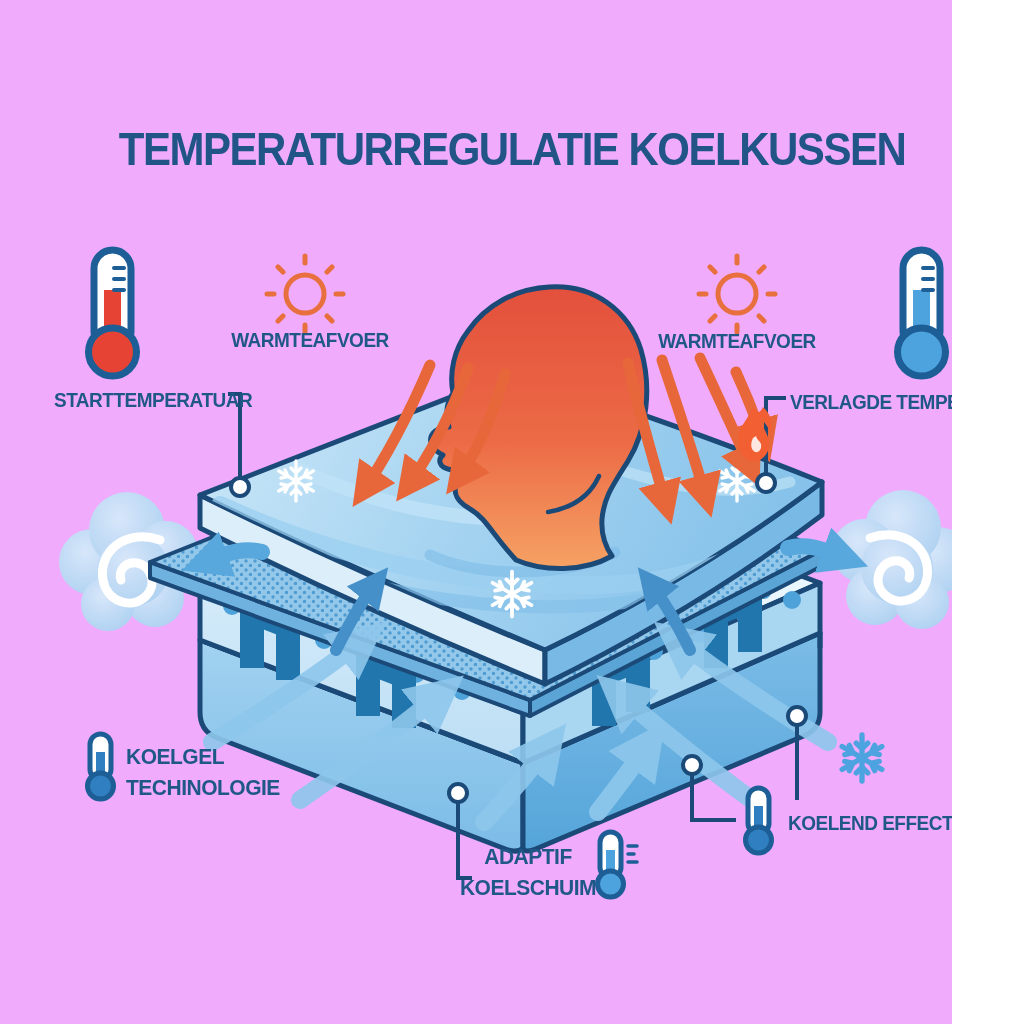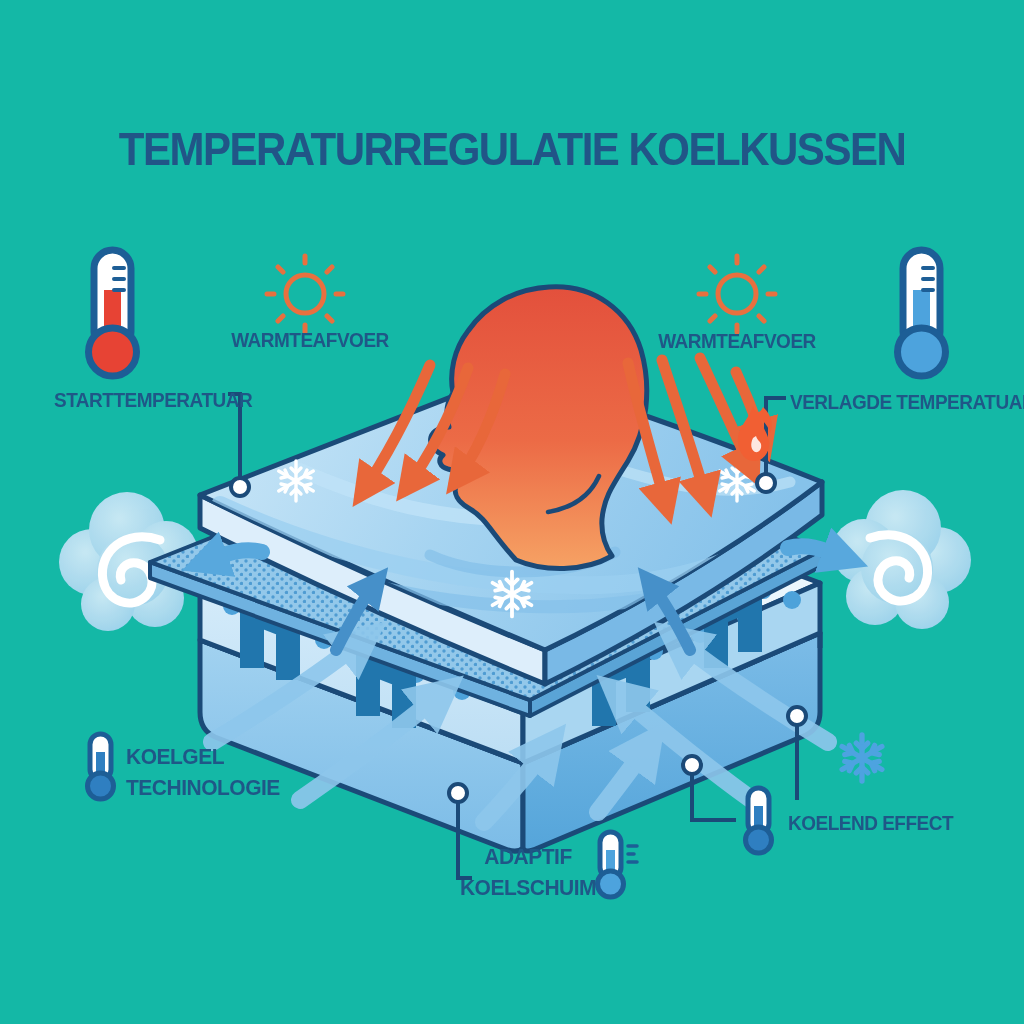--- a/index.html
+++ b/index.html
@@ -1,18 +1,18 @@
 <!DOCTYPE html>
 <html><head>
 <meta charset="utf-8">
 <style>
   html,body{margin:0;padding:0;background:#fff;}
   #stage{
-    position:relative;width:1024px;height:1024px;overflow:hidden;
-    background:#14b8a6;
+    position:relative;width:952px;height:1024px;overflow:hidden;
+    background:#f0abfc;
     font-family:"Liberation Sans", sans-serif;
   }
   svg{position:absolute;left:0;top:0;}
   .lbl{
     position:absolute;color:#1f5787;font-weight:700;
     font-size:19px;letter-spacing:-0.5px;white-space:nowrap;
     transform:scaleY(1.08);transform-origin:top left;
   }
   .lbl.center{text-align:center;}
   #title{

